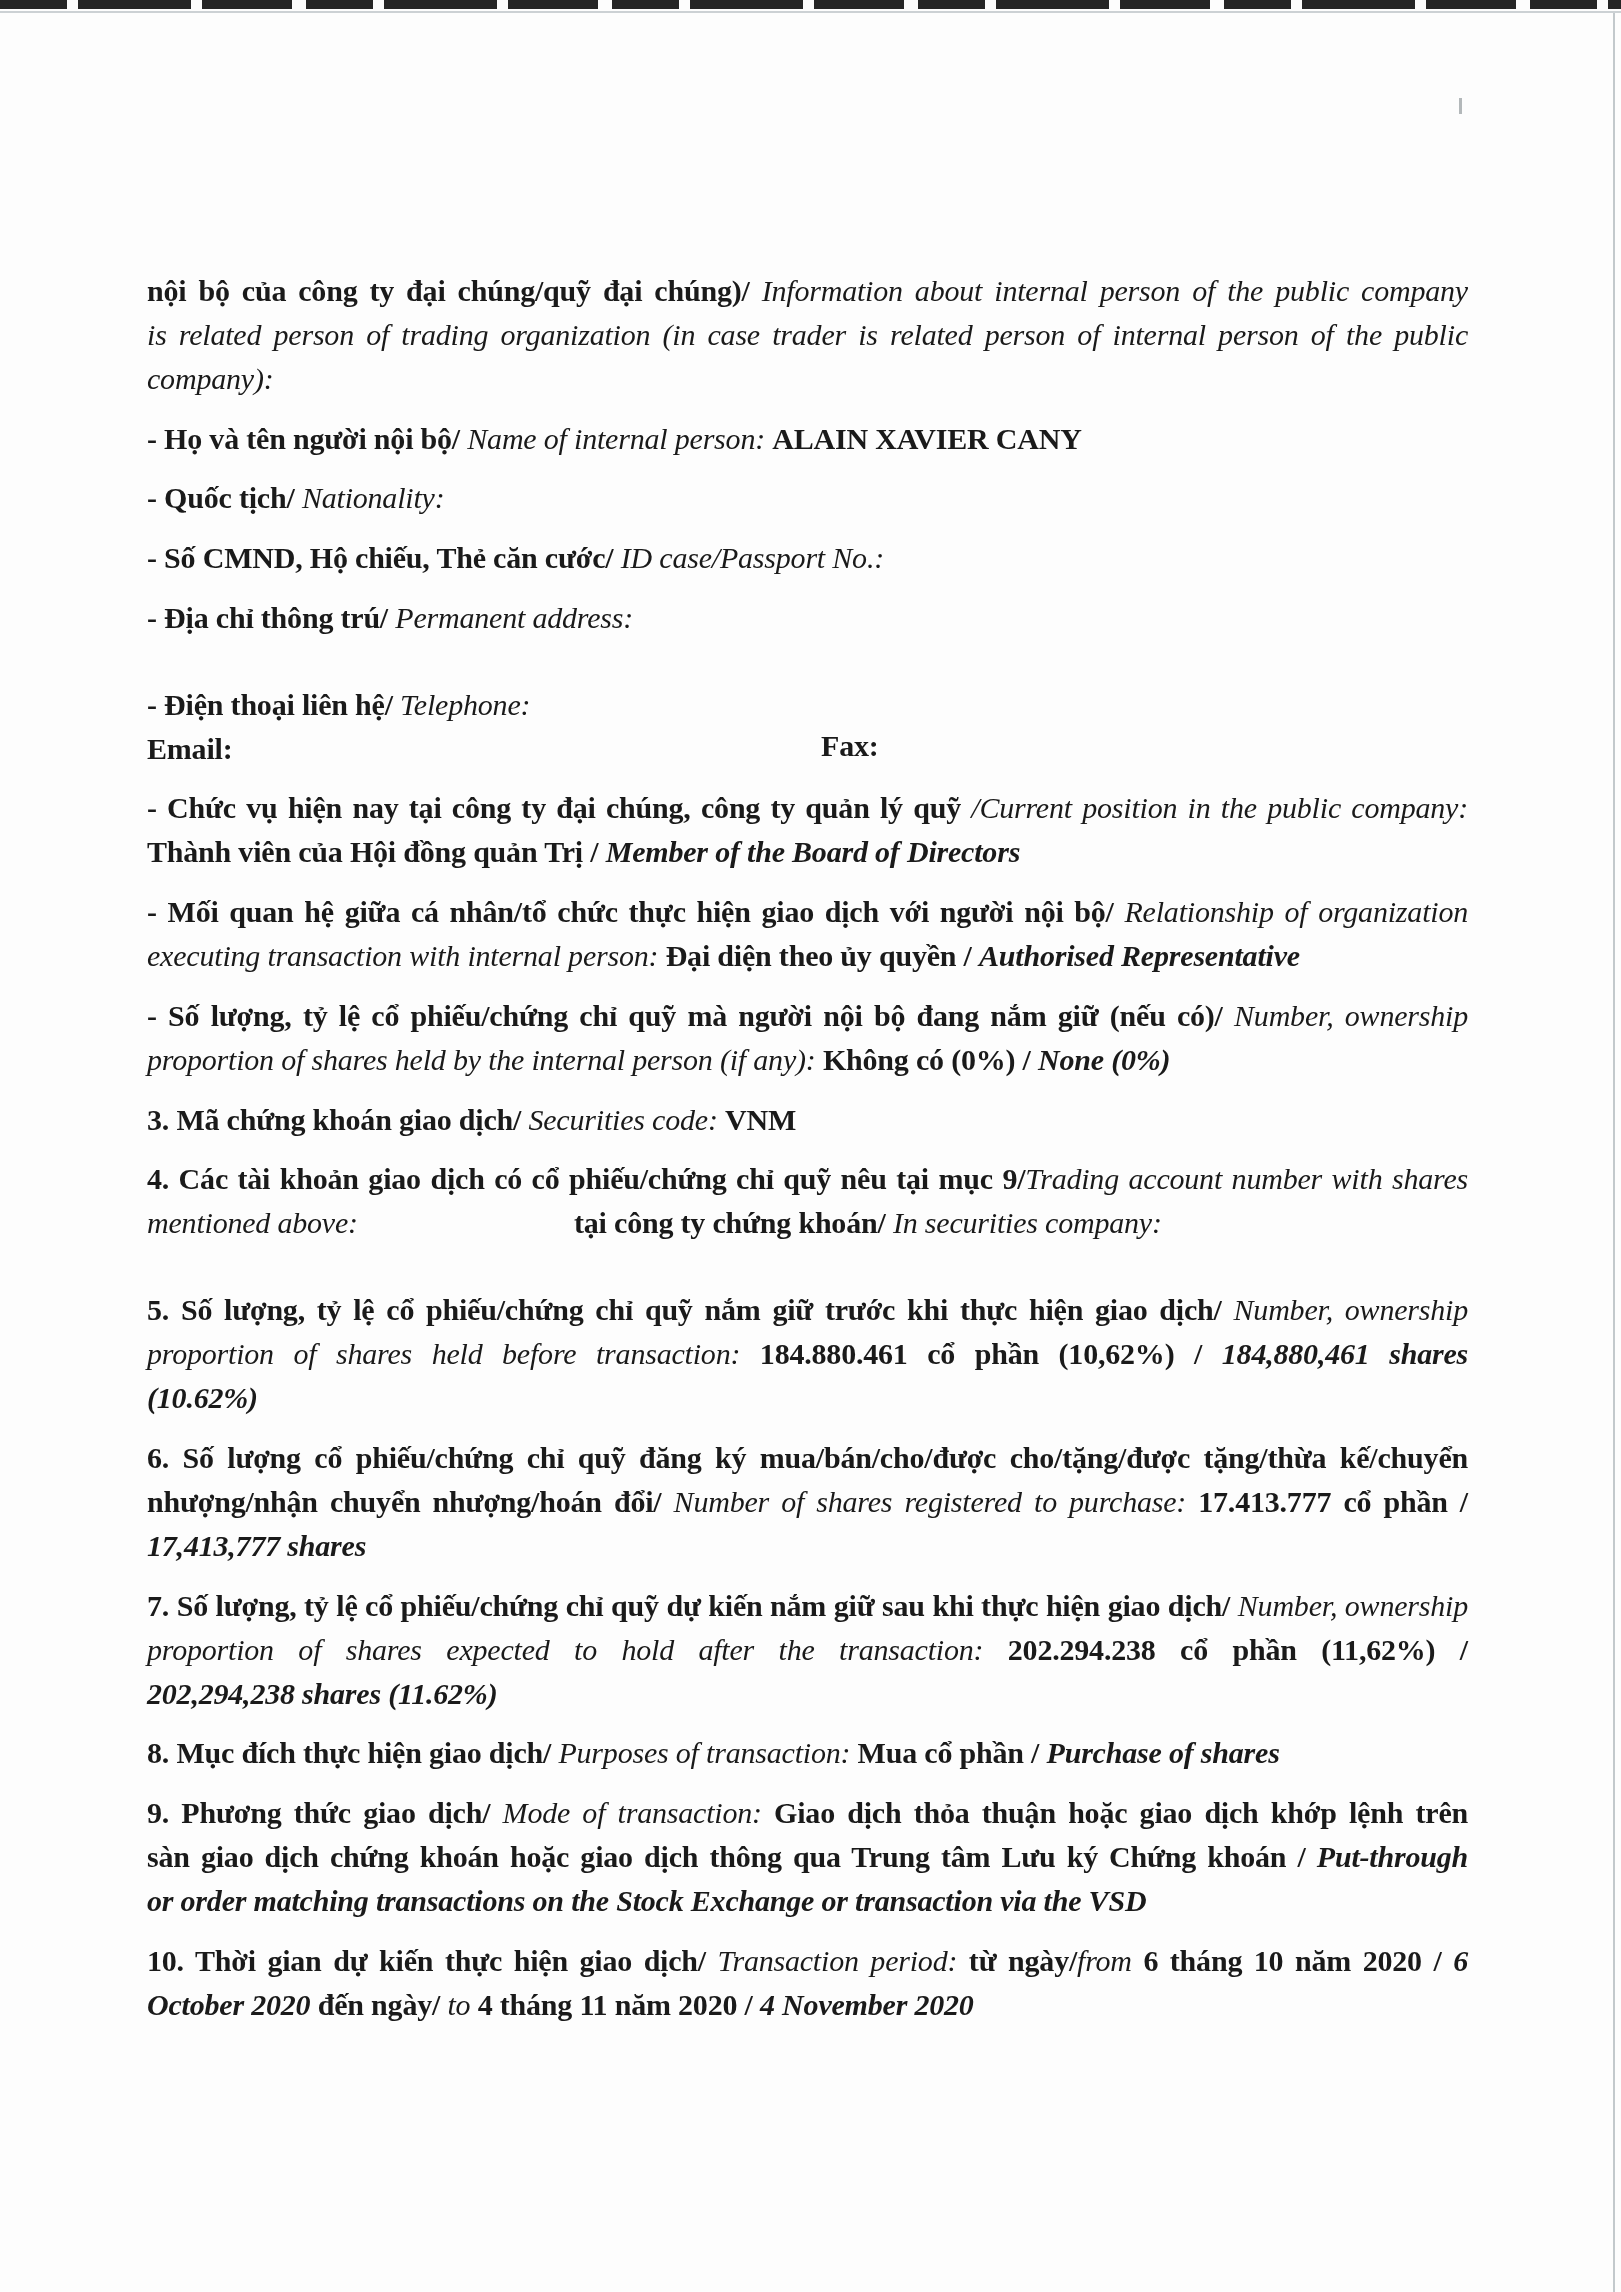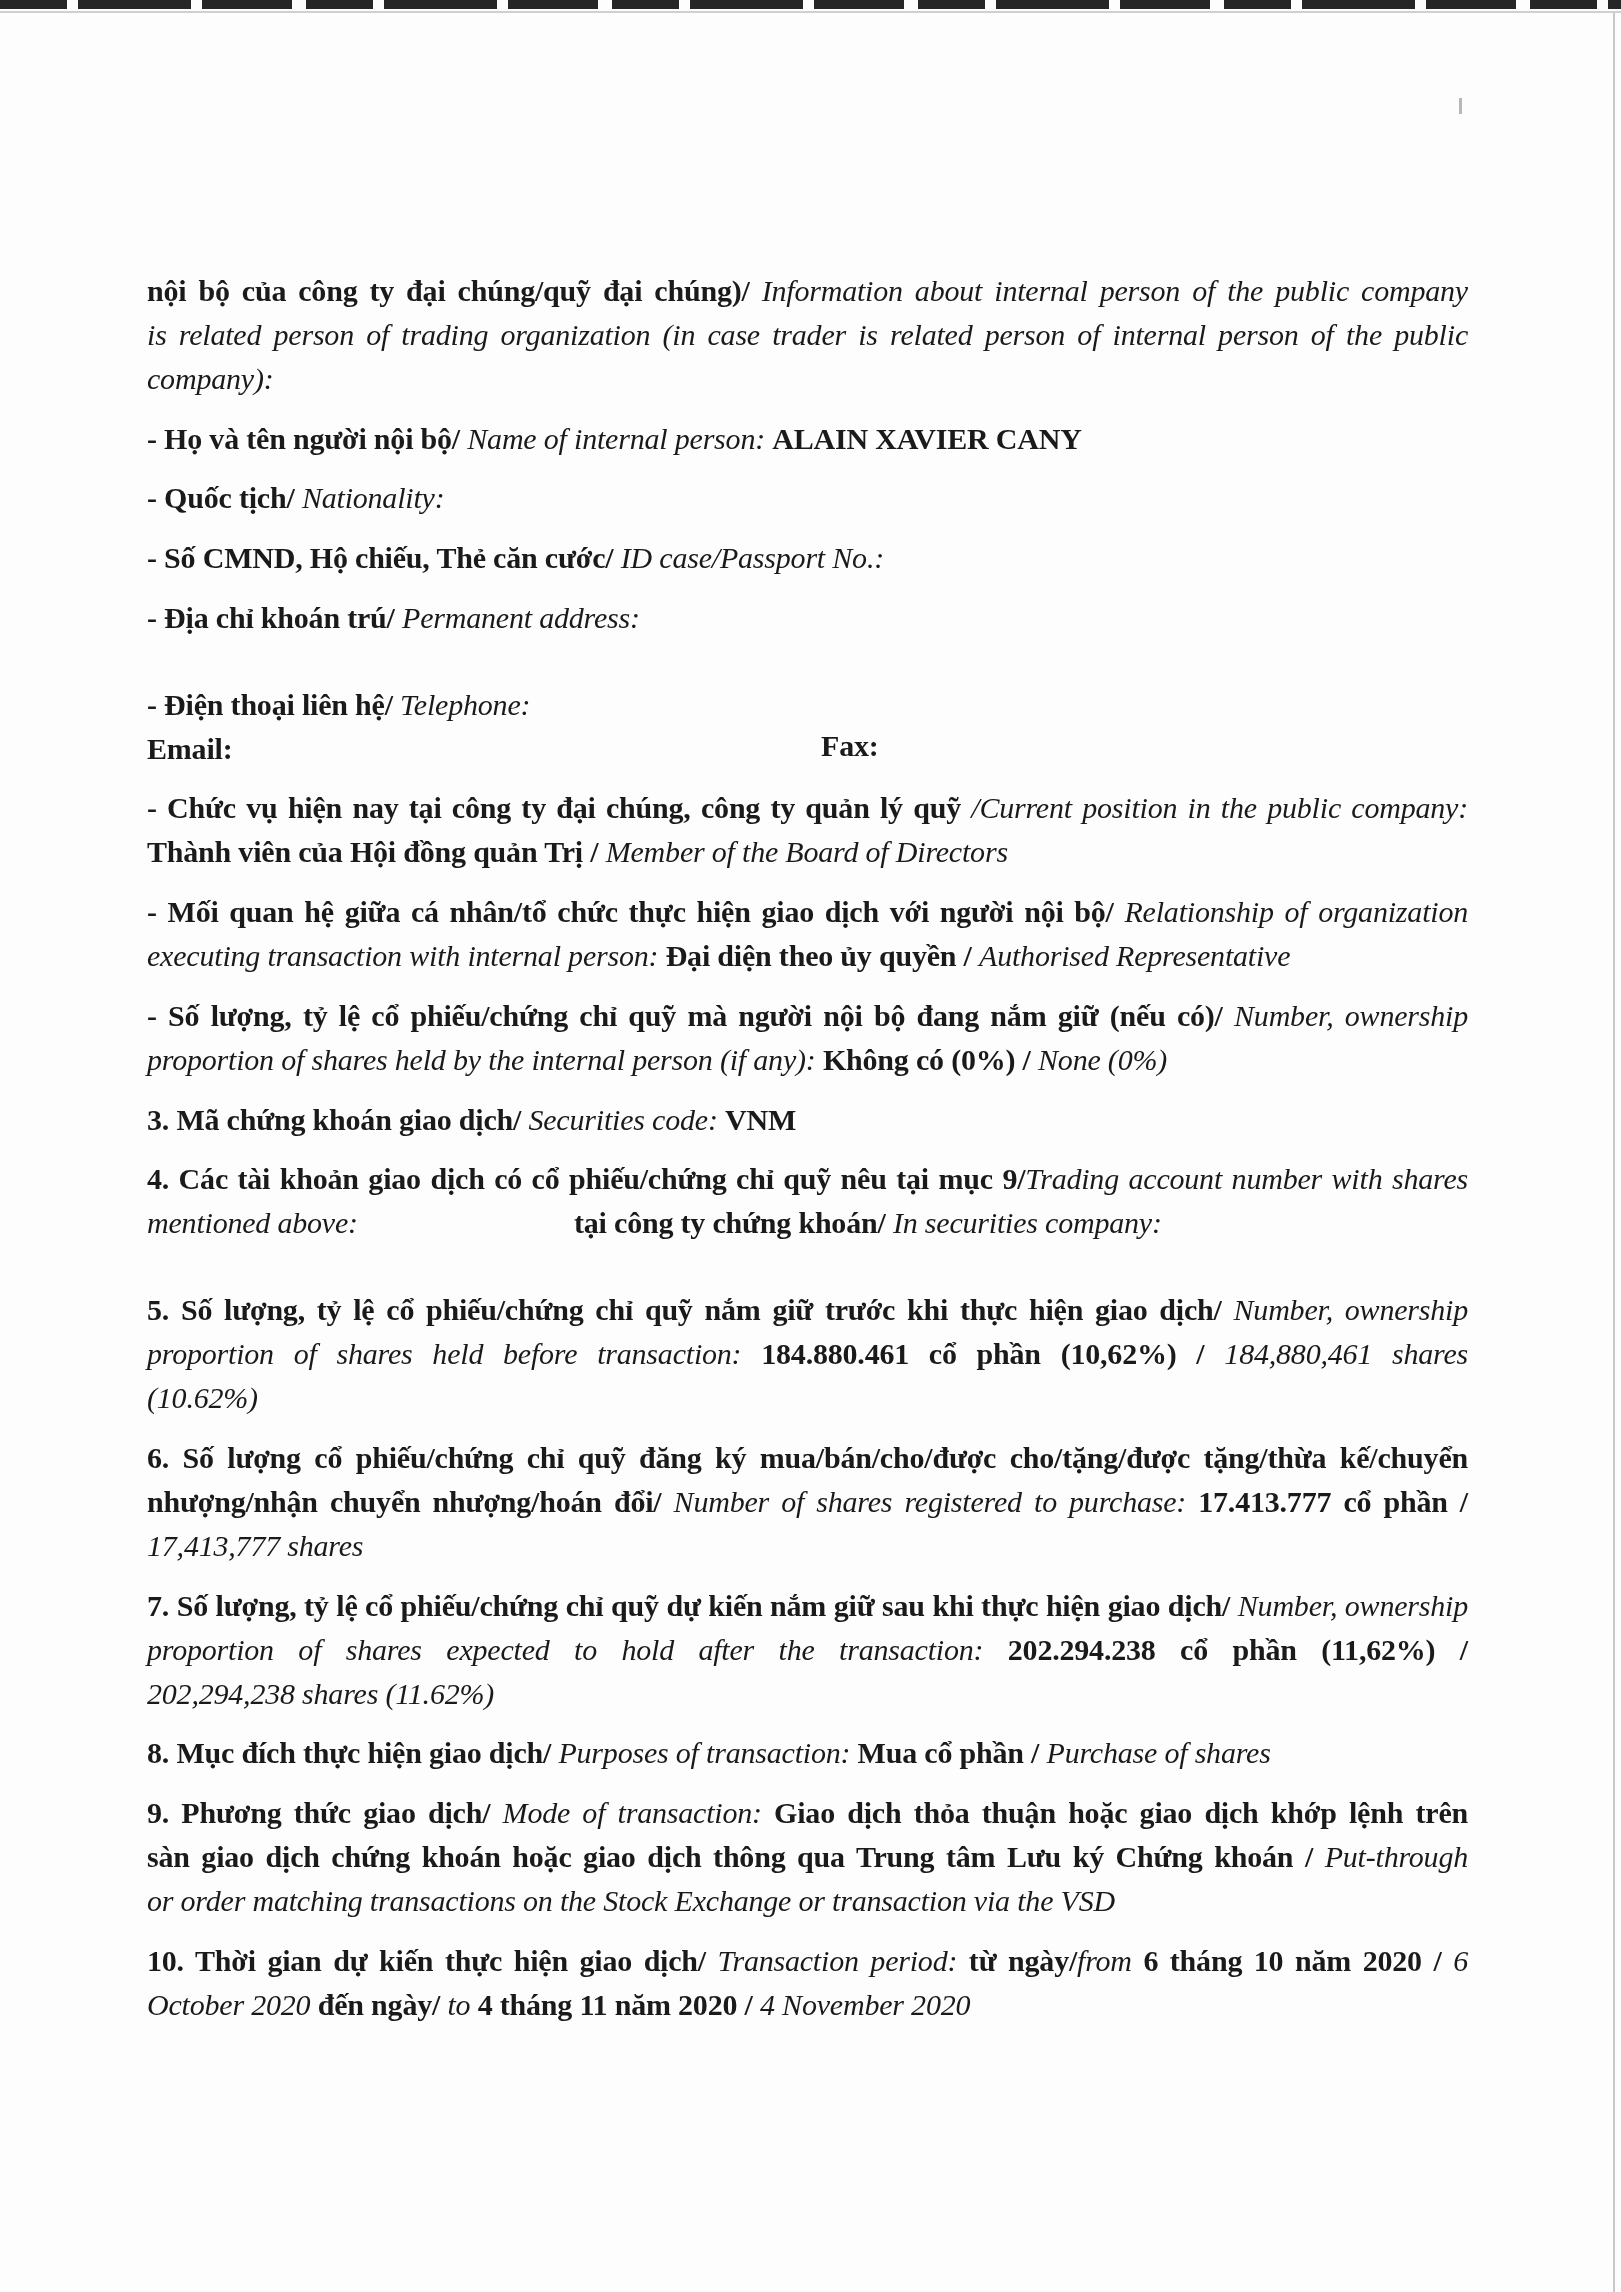--- a/index.html
+++ b/index.html
@@ -57,21 +57,21 @@
   .para.space-before { margin-top: 43px; }
   .para.no-gap-after { margin-bottom: 0; }
   .line { position: relative; }
   .line.justified {
     text-align: justify;
     text-align-last: justify;
   }
   .seg-n { font-style: normal; font-weight: bold; }
   .seg-i { font-style: italic; }
   .seg-b { font-weight: bold; }
-  .seg-bi { font-weight: normal; font-style: italic; }
+  .seg-bi { font-weight: bold; font-style: italic; }
   .abs { position: absolute; top: 0; white-space: nowrap; }
 </style>
 </head>
 <body style="background: rgb(253, 253, 253);">
 
 <div class="artifact-top-dashes" style="background: repeating-linear-gradient(90deg, rgb(38, 38, 38) 0px, rgb(38, 38, 38) 67px, transparent 67px, transparent 78px, rgb(38, 38, 38) 78px, rgb(38, 38, 38) 191px, transparent 191px, transparent 202px, rgb(38, 38, 38) 202px, rgb(38, 38, 38) 292px, transparent 292px, transparent 306px);"></div>
 <div class="artifact-top-line" style="background: rgb(204, 209, 212);"></div>
 <div class="artifact-right-line" style="background: rgb(195, 201, 204);"></div>
 <div class="artifact-tick" style="background: rgb(154, 160, 163);"></div>
 
@@ -84,21 +84,21 @@
     <div class="para">
       <div class="line"><span class="seg-n">- Họ và tên người nội bộ/ </span><span class="seg-i">Name of internal person: </span><span class="seg-b">ALAIN XAVIER CANY</span></div>
     </div>
     <div class="para">
       <div class="line"><span class="seg-n">- Quốc tịch/ </span><span class="seg-i">Nationality:</span></div>
     </div>
     <div class="para">
       <div class="line"><span class="seg-n">- Số CMND, Hộ chiếu, Thẻ căn cước/ </span><span class="seg-i">ID case/Passport No.:</span></div>
     </div>
     <div class="para">
-      <div class="line"><span class="seg-n">- Địa chỉ khoán trú/ </span><span class="seg-i">Permanent address:</span></div>
+      <div class="line"><span class="seg-n">- Địa chỉ thông trú/ </span><span class="seg-i">Permanent address:</span></div>
     </div>
     <div class="para space-before no-gap-after">
       <div class="line"><span class="seg-n">- Điện thoại liên hệ/ </span><span class="seg-i">Telephone:</span><span class="abs" style="left: 674px; margin-top: 41px;"><span class="seg-n">Fax:</span></span></div>
     </div>
     <div class="para">
       <div class="line"><span class="seg-n">Email:</span></div>
     </div>
     <div class="para">
       <div class="line justified"><span class="seg-n">- Chức vụ hiện nay tại công ty đại chúng, công ty quản lý quỹ </span><span class="seg-i">/Current position in the public company:</span></div>
       <div class="line"><span class="seg-b">Thành viên của Hội đồng quản Trị / </span><span class="seg-bi">Member of the Board of Directors</span></div>

